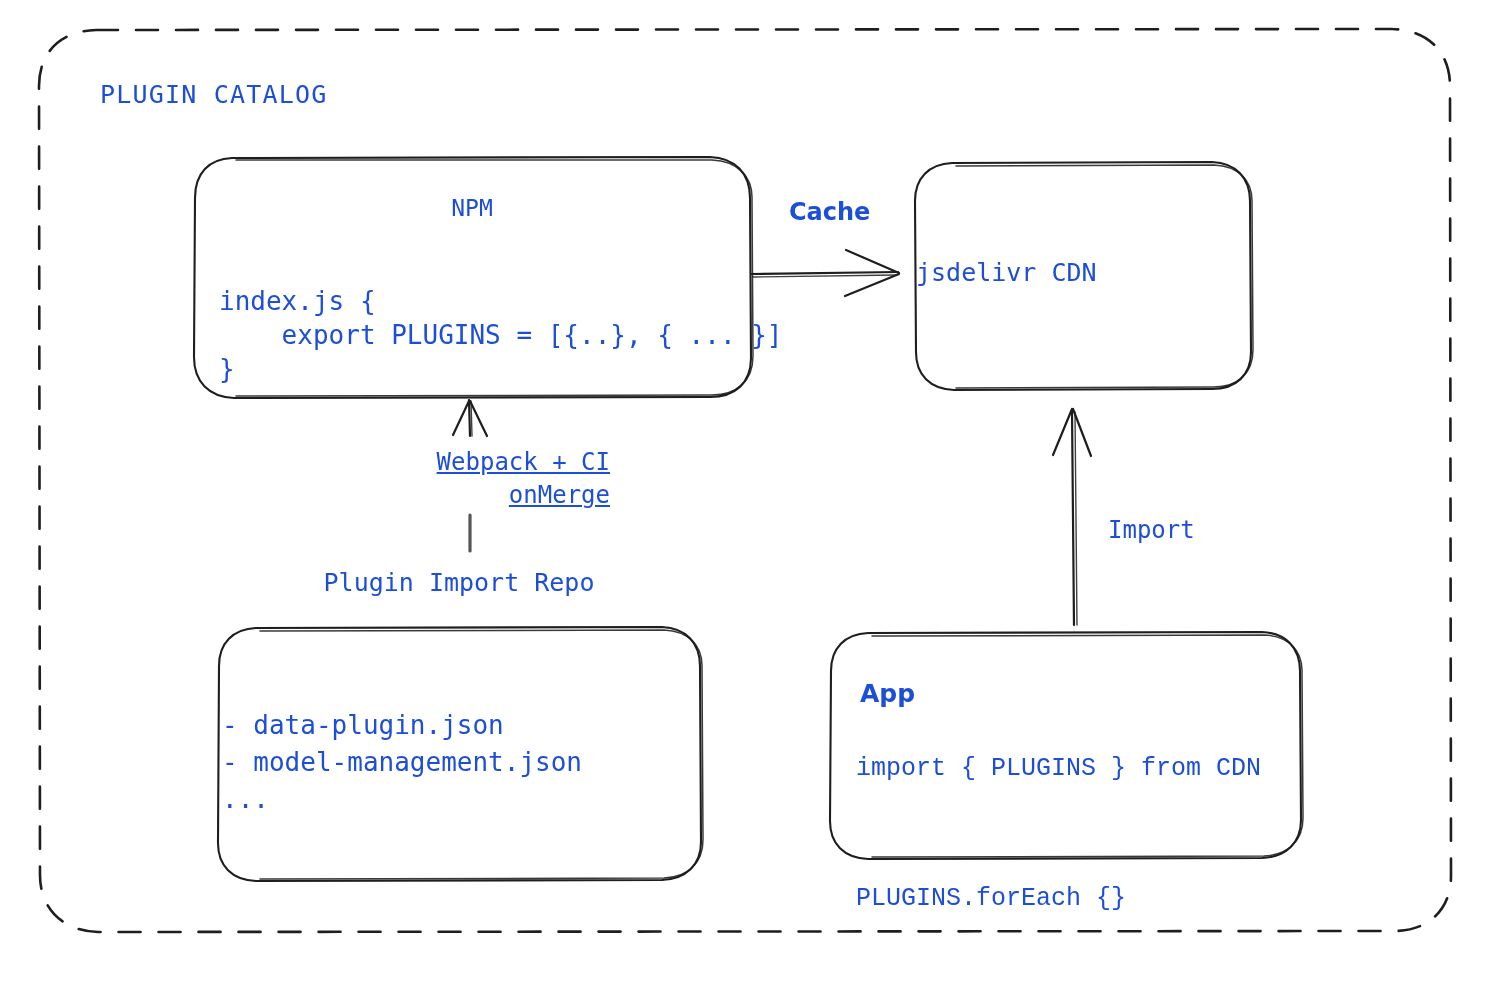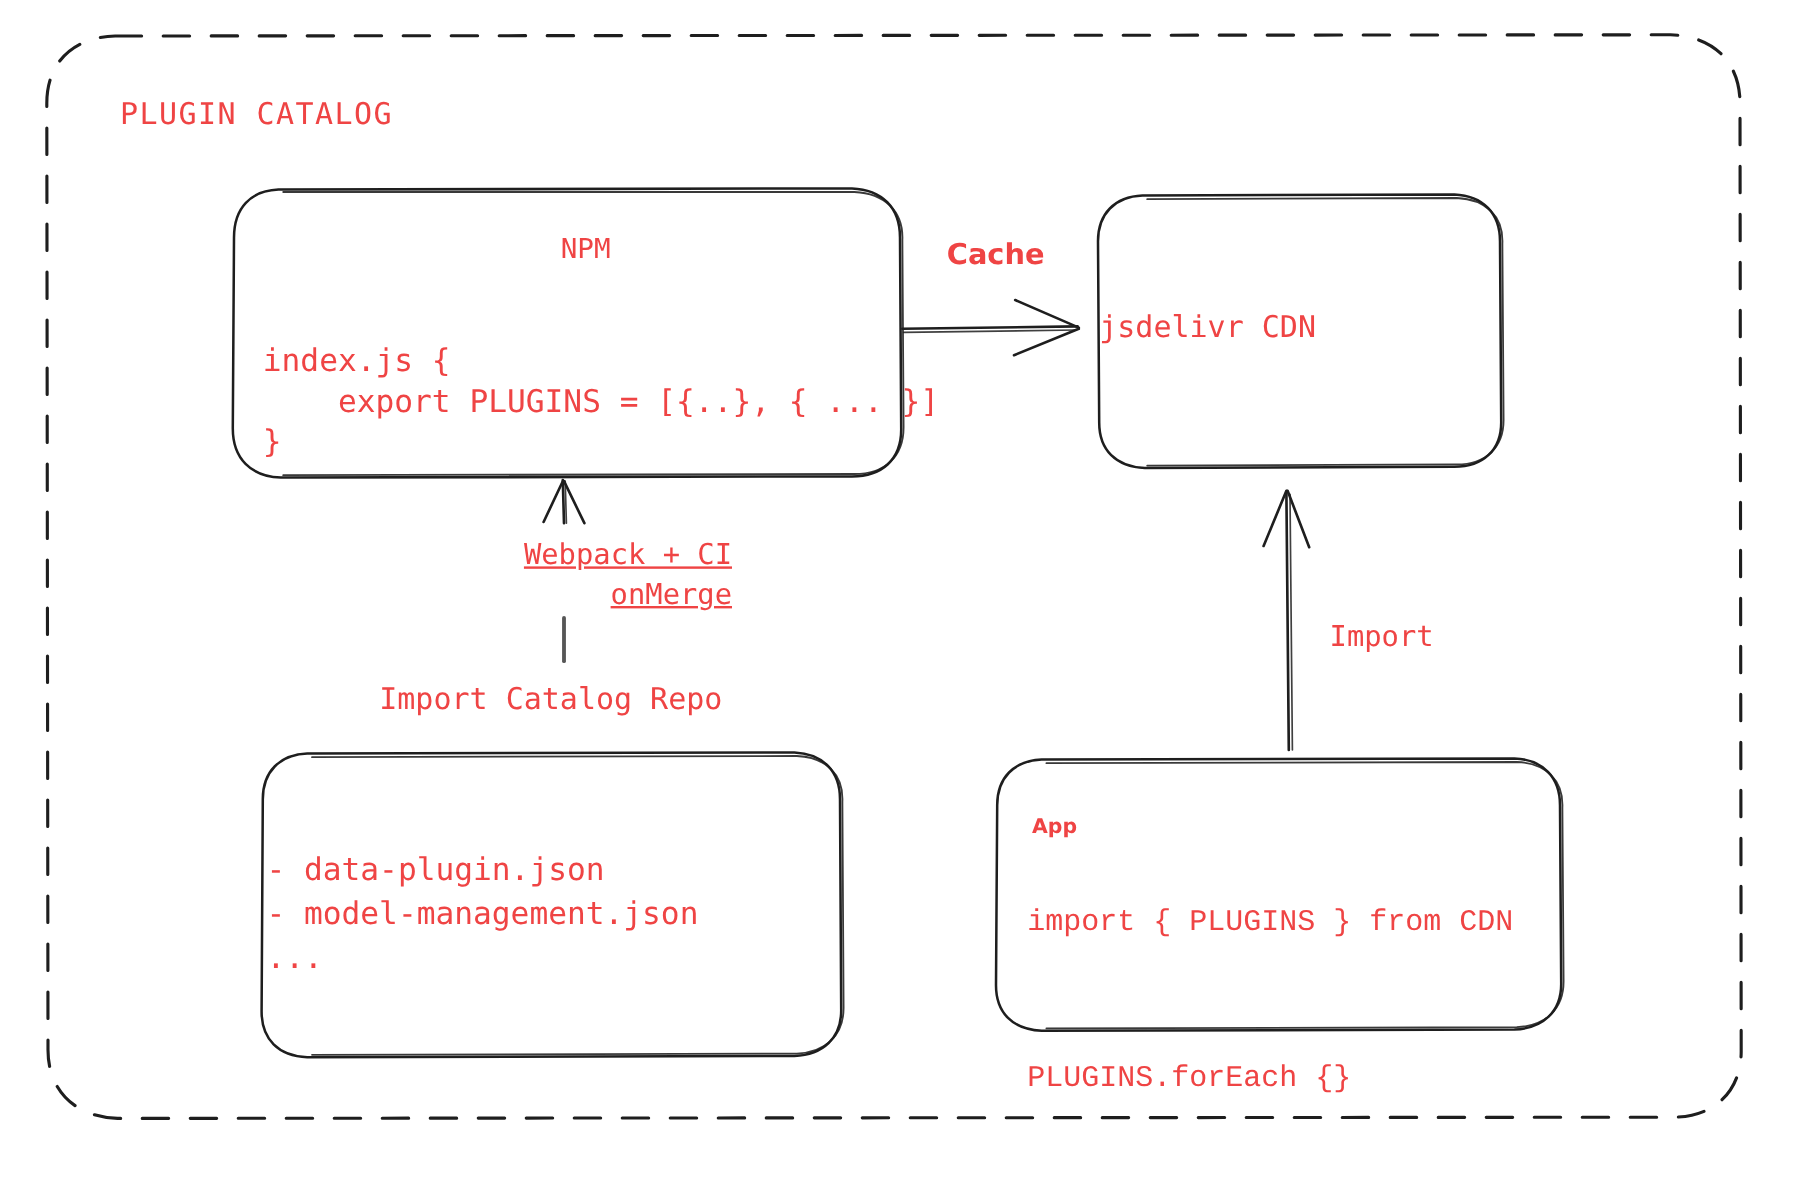--- a/index.html
+++ b/index.html
@@ -36,36 +36,36 @@
   .stroke-box-2    { stroke-width: 1.5; opacity: .88; }
   .stroke-dashed   { stroke-width: 2.6; stroke-dasharray: 22 18; }
   .stroke-arrow    { stroke-width: 2.2; }
   .stroke-arrow-2  { stroke-width: 1.4; opacity: .85; }
   .stroke-stub     { stroke-width: 3.2; stroke-linecap: butt; opacity: .75; }
 
   
   .txt {
     position: absolute;
     white-space: pre;
-    color: #ef4444;
+    color: #1d4ed8;
     letter-spacing: 0px;
   }
   .mono  { font-family: "DejaVu Sans Mono", monospace; }
   .sans  { font-family: "DejaVu Sans", sans-serif; font-weight: bold; }
 
   #catalog-title {
     left: 100px;
     top: 80px;
     font-size: 25px;
     letter-spacing: 1.2px;
   }
 
   
   #npm-title {
-    left: 210px;
+    left: 194px;
     top: 195px;
     width: 556px;
     text-align: center;
     font-size: 23px;
   }
   #npm-code {
     left: 219px;
     top: 252px;
     font-size: 26px;
     line-height: 34px;
@@ -114,21 +114,21 @@
     left: 222px;
     top: 707px;
     font-size: 26px;
     line-height: 37px;
   }
 
   
   #app-title {
     left: 860px;
     top: 679px;
-    font-size: 17px;
+    font-size: 25px;
   }
   #app-code {
     left: 856px;
     top: 736px;
     font-size: 25px;
     line-height: 65px;
     font-family: Liberation Mono, monospace;
   }
 </style>
 </head>
@@ -252,21 +252,21 @@
     export PLUGINS = [{..}, { ... }]
 }</div>
 
   <div class="txt mono" id="cdn-title">jsdelivr CDN</div>
 
   <div class="txt sans" id="label-cache">Cache</div>
   <div class="txt mono" id="label-webpack">Webpack + CI
 onMerge</div>
   <div class="txt mono" id="label-import">Import</div>
 
-  <div class="txt mono" id="repo-caption">Import Catalog Repo</div>
+  <div class="txt mono" id="repo-caption">Plugin Import Repo</div>
   <div class="txt mono" id="repo-list">- data-plugin.json
 - model-management.json
 ...</div>
 
   <div class="txt sans" id="app-title">App</div>
   <div class="txt mono" id="app-code">import { PLUGINS } from CDN
 
 PLUGINS.forEach {}</div>
 
 </div>

